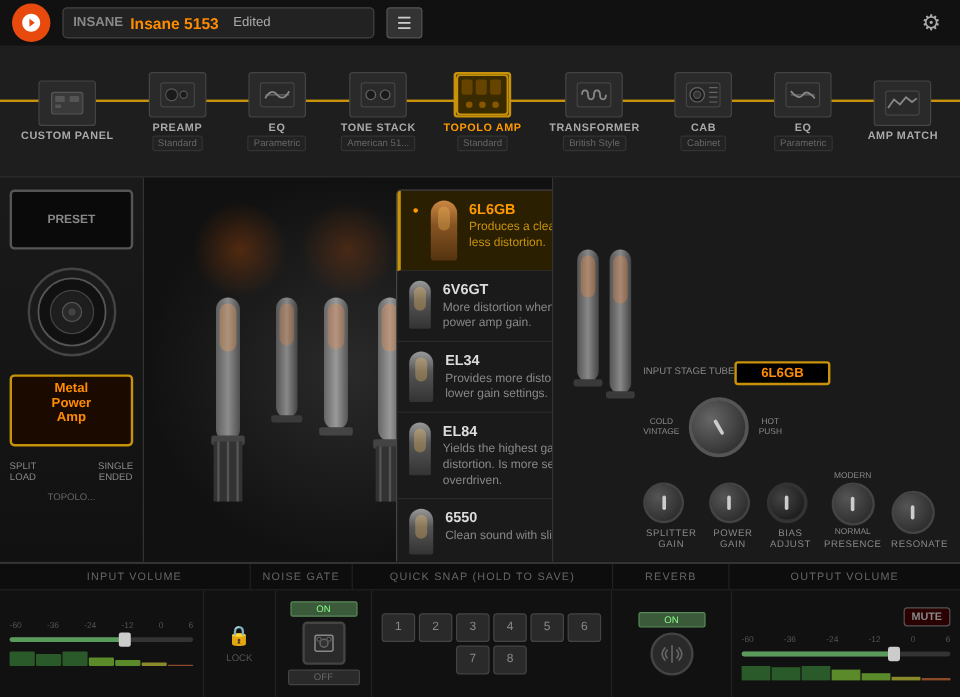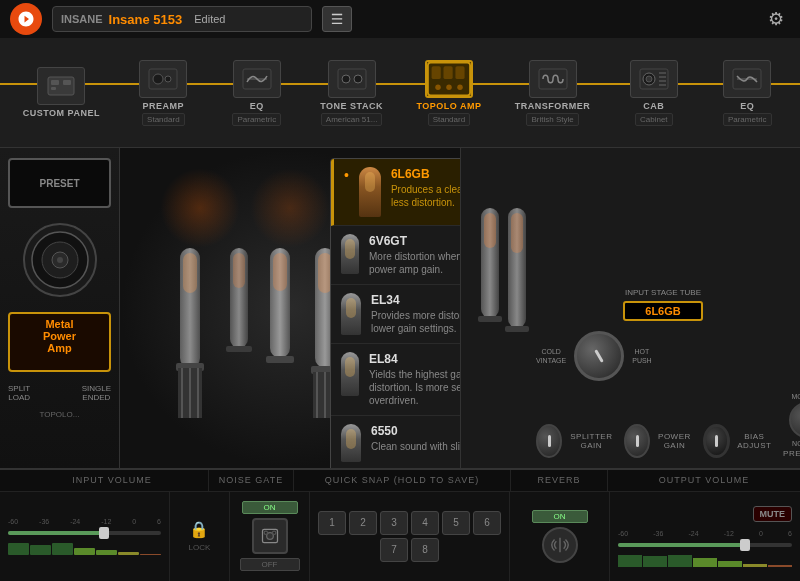--- a/index.html
+++ b/index.html
@@ -232,22 +232,22 @@
       border-left: 1px solid #333;
       display: flex;
       align-items: flex-end;
       padding: 10px;
       gap: 8px;
       position: relative;
     }
 
     .control-group {
       display: flex;
-      flex-direction: row;
-      align-items: center;
+      flex-direction: column;
+      align-items: flex-start;
       gap: 4px;
     }
     .knob {
       width: 40px; height: 40px;
       border-radius: 50%;
       background: radial-gradient(circle at 35% 35%, #555, #222);
       border: 2px solid #444;
       display: flex;
       align-items: center;
       justify-content: center;
@@ -638,20 +638,29 @@
         <svg width="30" height="22" viewBox="0 0 30 22">
             <rect x="1" y="1" width="28" height="20" rx="2" fill="#2a2a2a" stroke="#444" stroke-width="1"></rect>
             <line x1="5" y1="11" x2="25" y2="11" stroke="#666" stroke-width="1"></line>
             <path d="M5,8 Q12,16 15,11 Q18,6 25,14" fill="none" stroke="#888" stroke-width="1.5"></path>
           </svg>
       </div>
       <span class="label">EQ</span>
       <span class="sub-label">Parametric</span>
     </div>
 
+    <div class="chain-item">
+      <div class="thumb">
+        <svg width="30" height="22" viewBox="0 0 30 22">
+            <rect x="1" y="1" width="28" height="20" rx="2" fill="#2a2a2a" stroke="#444" stroke-width="1"></rect>
+            <path d="M3,15 L8,8 L13,12 L18,6 L23,10 L27,7" fill="none" stroke="#888" stroke-width="1.5"></path>
+          </svg>
+      </div>
+      <span class="label">AMP MATCH</span>
+    </div>
   </div>
 </div>
 
 <div class="main-area">
 
   <div class="left-panel">
     <div class="preset-box">PRESET</div>
 
     <div style="display:flex;justify-content:center;margin:4px 0;">
       <svg width="80" height="80" viewBox="0 0 80 80">
@@ -787,21 +796,21 @@
       </g>
       <g transform="translate(32,0)">
         <rect x="5" y="50" width="18" height="120" rx="9" fill="url(#rTubeG)"></rect>
         <rect x="8" y="55" width="12" height="40" rx="6" fill="rgba(255,140,60,0.28)"></rect>
         <rect x="2" y="168" width="24" height="6" rx="2" fill="#3a3a3a"></rect>
       </g>
     </svg>
 
     <div style="position:absolute;left:75px;bottom:10px;right:10px;display:flex;flex-direction:column;gap:4px;">
 
-      <div style="display:flex;flex-direction:column;align-items:center;margin-bottom:6px;">
+      <div style="display:flex;flex-direction:row;align-items:center;margin-bottom:6px;">
         <div style="font-size:8px;color:#888;text-transform:uppercase;margin-bottom:4px;">INPUT STAGE TUBE</div>
         <div class="tube-display">6L6GB</div>
       </div>
 
       <div style="display:flex;align-items:center;gap:8px;margin-bottom:8px;">
         <div style="display:flex;flex-direction:column;font-size:7px;color:#888;gap:2px;text-align:center;">
           <span>COLD</span>
           <span>VINTAGE</span>
         </div>
         <div class="bias-knob">

